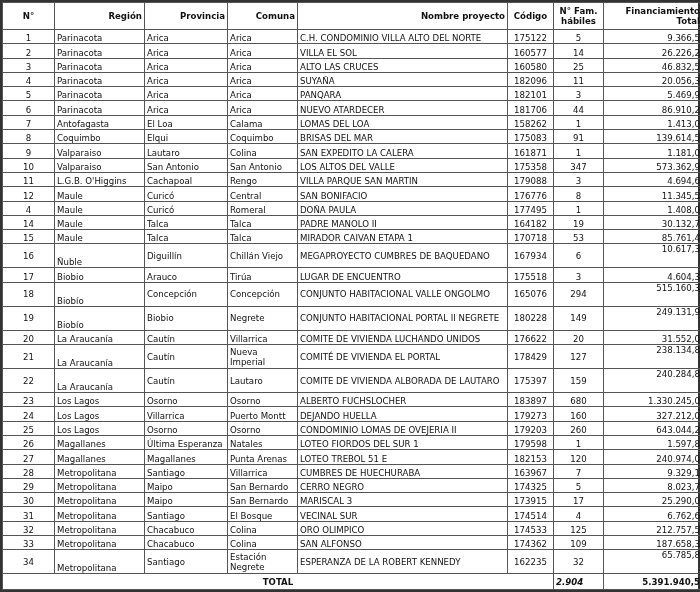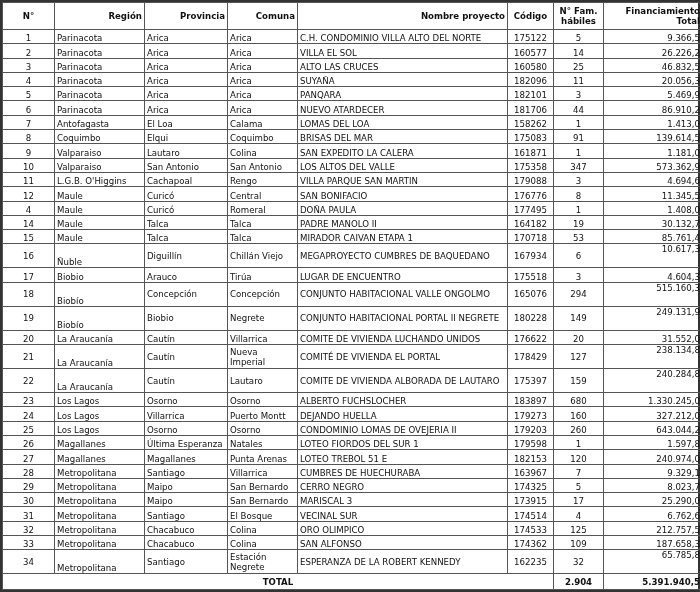--- a/index.html
+++ b/index.html
@@ -22,21 +22,21 @@
   tr.double td { height: 23px; }
   tr.double td.wrap { white-space: normal; vertical-align: middle; line-height: 10px; }
   tr.double td.mid { vertical-align: middle; margin-left: 11px; }
   tr.double td.top { vertical-align: top; }
   td.num { text-align: center; }
   td.center { text-align: center; }
   td.right { text-align: right; }
   tr.total td { height: 15px; font-weight: bold; vertical-align: middle; }
   tr.total td.total-label { text-align: center; }
   tr.total td.rt { text-align: right; }
-  tr.total td.ct { text-align: center; }
+  tr.total td.ct { text-align: left; font-style: italic; }
   .outer { border: 2px solid #333; width: 700px; box-sizing: border-box; }
 </style>
 </head>
 <body>
 
 <div class="outer">
 <table>
   <colgroup>
     <col class="c-no">
         <col class="c-reg">

